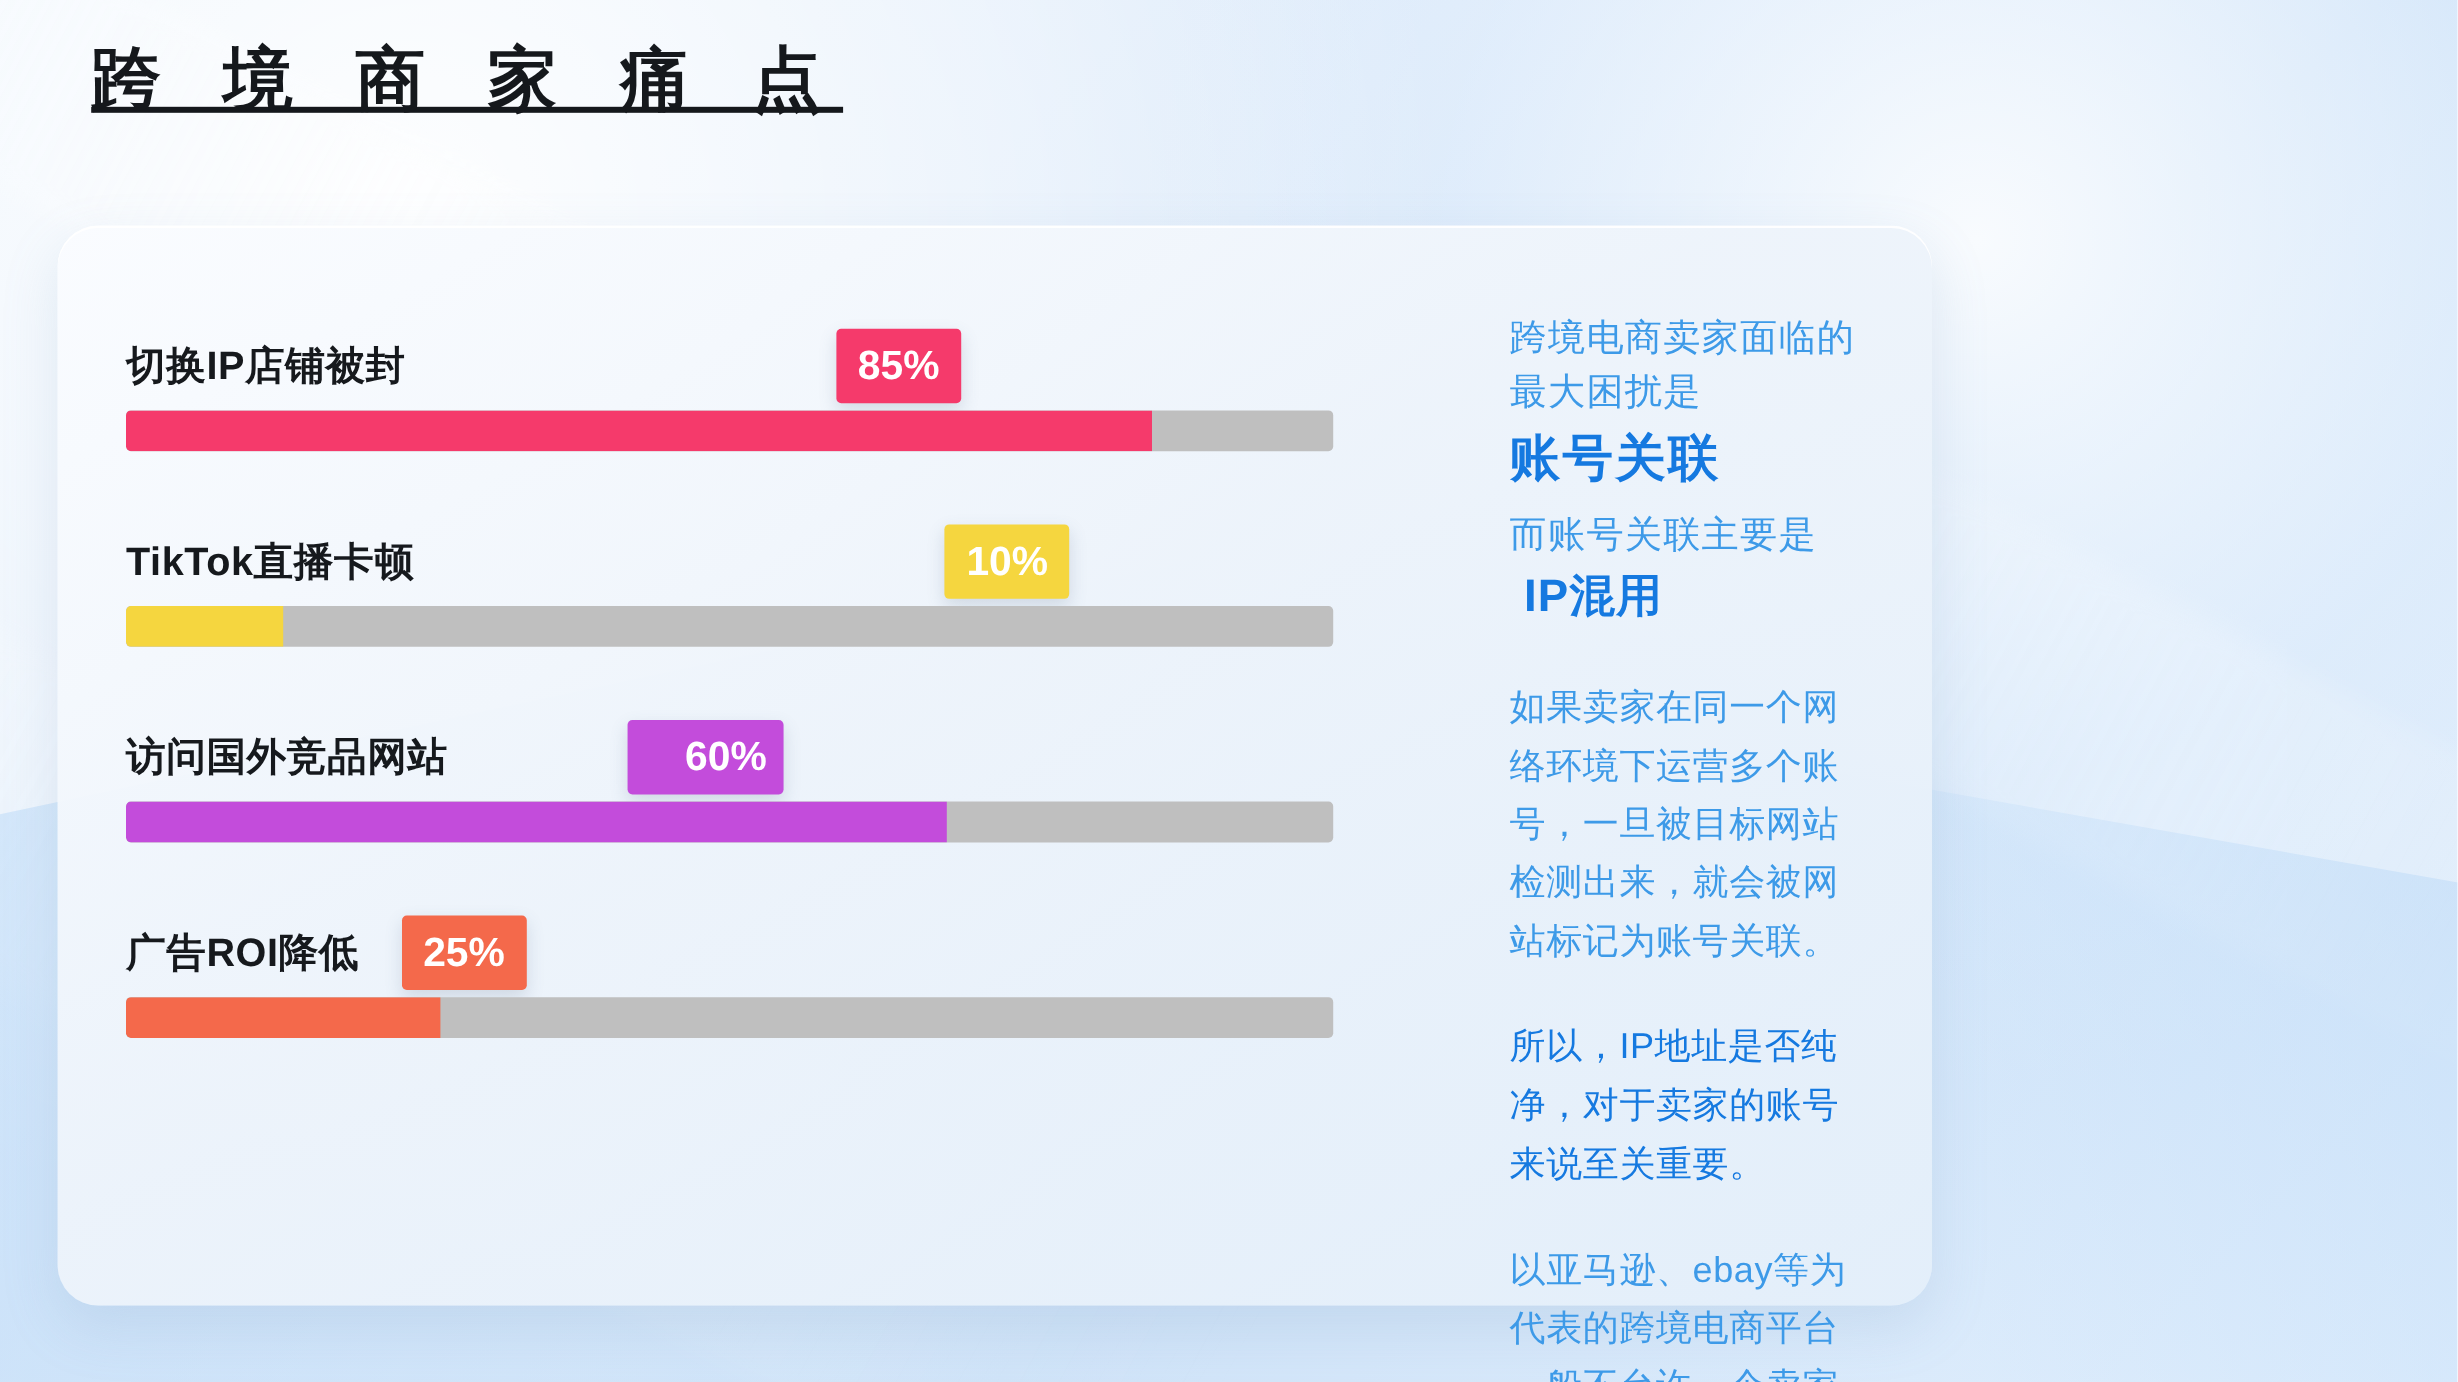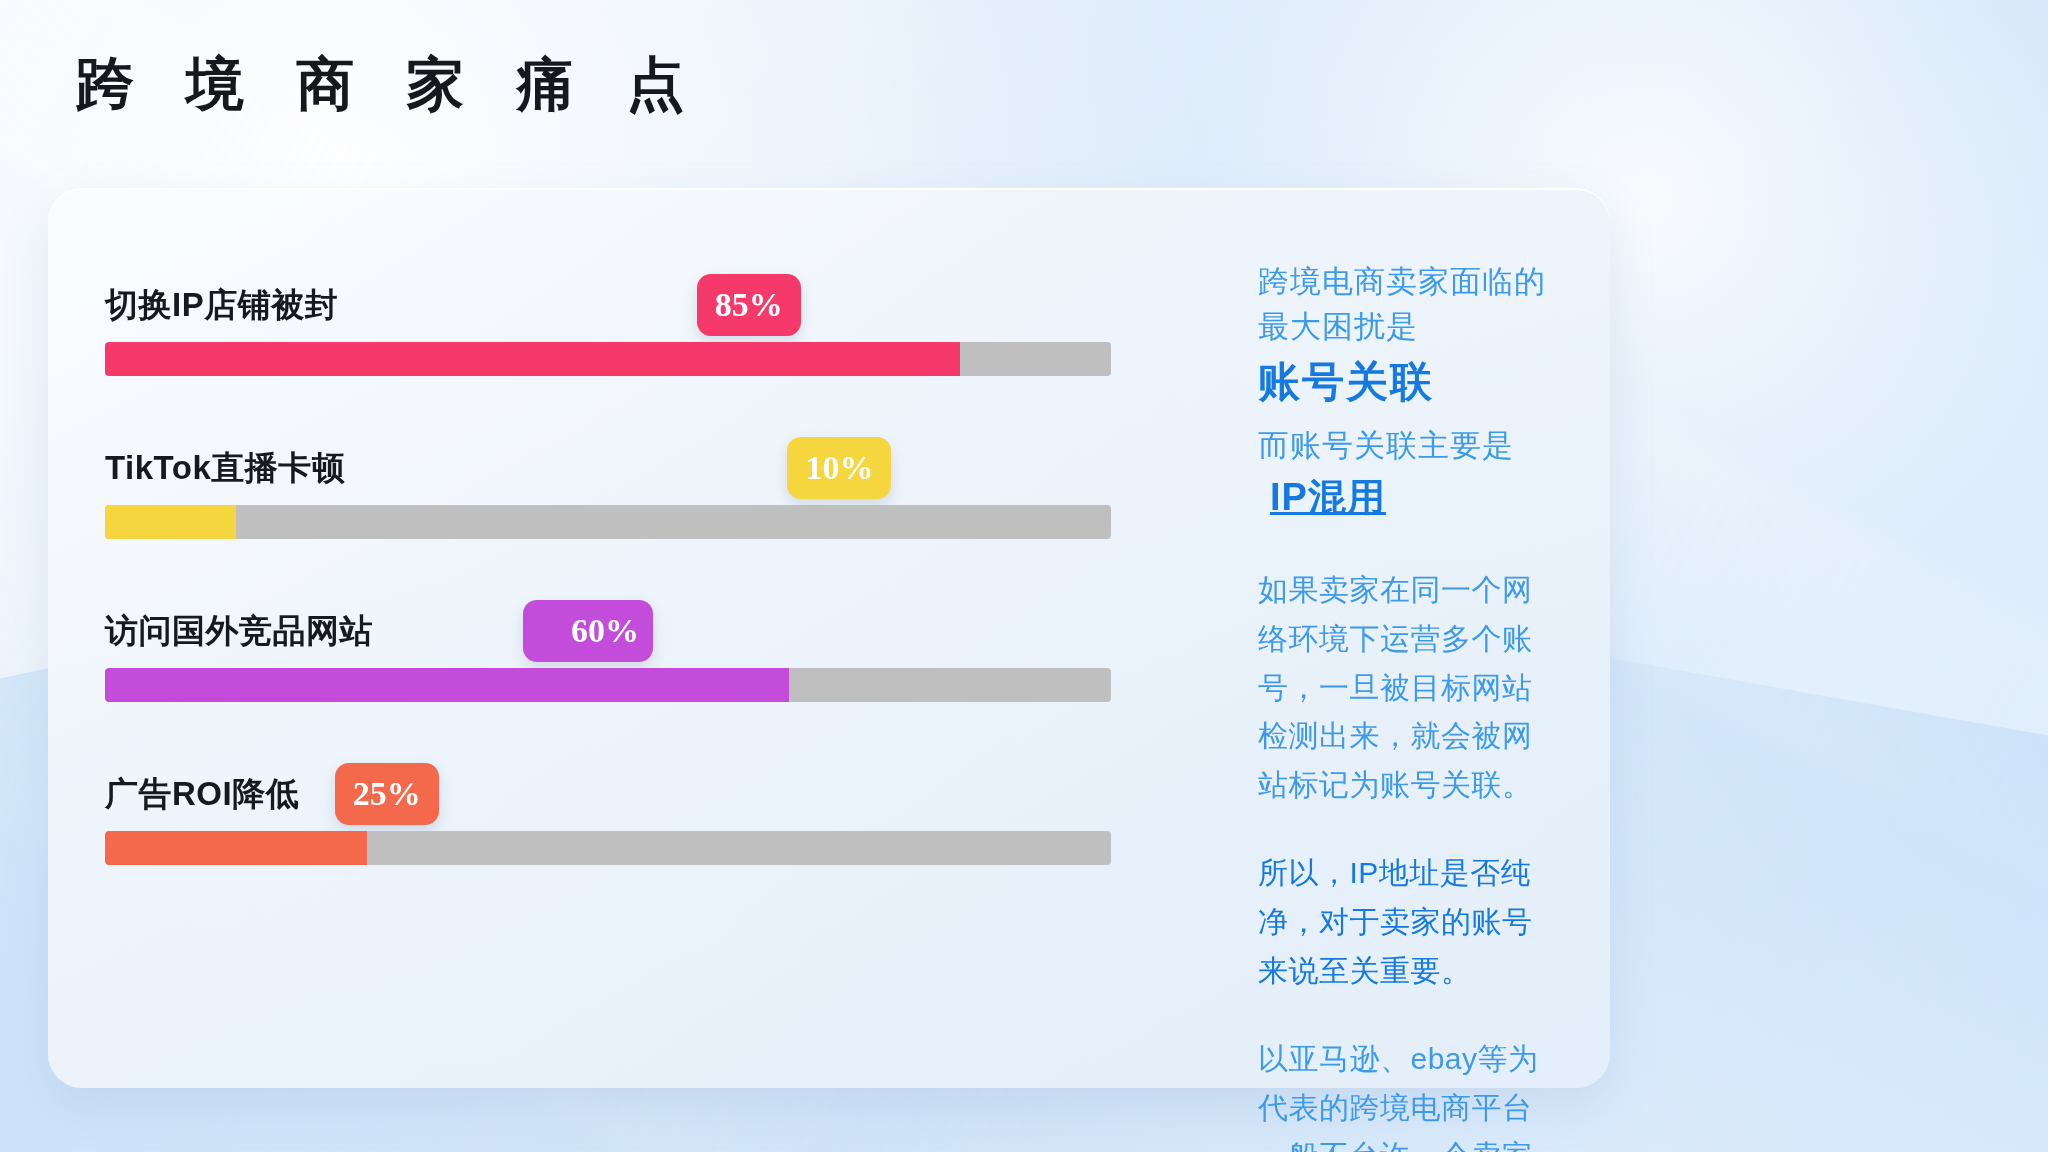--- a/index.html
+++ b/index.html
@@ -69,27 +69,28 @@
     height: 700px;
     background: linear-gradient(230deg, rgba(176,211,246,0.5) 0%, rgba(210,231,251,0.22) 55%, rgba(255,255,255,0) 85%);
     transform: rotate(10deg);
     pointer-events: none;
   }
 
   
   .page-title {
     position: absolute;
     left: 76px;
-    top: 55px;
+    top: 38px;
     font-size: 58px;
     font-weight: 900;
     letter-spacing: 18px;
     color: #15181c;
     line-height: 1;
     white-space: nowrap;
+    text-decoration: underline;
   }
 
   
   .card {
     position: absolute;
     left: 48px;
     top: 188px;
     width: 1562px;
     height: 900px;
     border-radius: 34px;
@@ -131,29 +132,28 @@
     white-space: nowrap;
   }
   .bar-badge {
     position: absolute;
     bottom: 6px;
     transform: translateX(-50%);
     min-width: 104px;
     height: 62px;
     line-height: 62px;
     text-align: center;
-    border-radius: 14px;
+    border-radius: 4px;
     color: #ffffff;
     font-size: 34px;
     font-weight: 900;
     padding: 0 14px;
     box-sizing: border-box;
     box-shadow: 0 6px 14px rgba(80,100,130,0.18);
     white-space: nowrap;
-    font-family: Liberation Serif, serif;
   }
   .bar-track {
     position: relative;
     width: 1006px;
     height: 34px;
     border-radius: 4px;
     background: #bfbfbf;
     overflow: hidden;
   }
   .bar-fill {
@@ -193,21 +193,20 @@
     letter-spacing: 1px;
     line-height: 1.5;
     margin-top: 10px;
   }
   .lead-mixed .hl {
     font-size: 38px;
     font-weight: 900;
     color: #1579e0;
     margin-left: 12px;
     letter-spacing: 1px;
-    text-decoration: underline;
   }
   .body-para {
     font-size: 30px;
     line-height: 1.62;
     color: #3d9ae8;
     letter-spacing: 0.5px;
     margin-top: 40px;
     max-width: 860px;
   }
   .body-para.bold {

